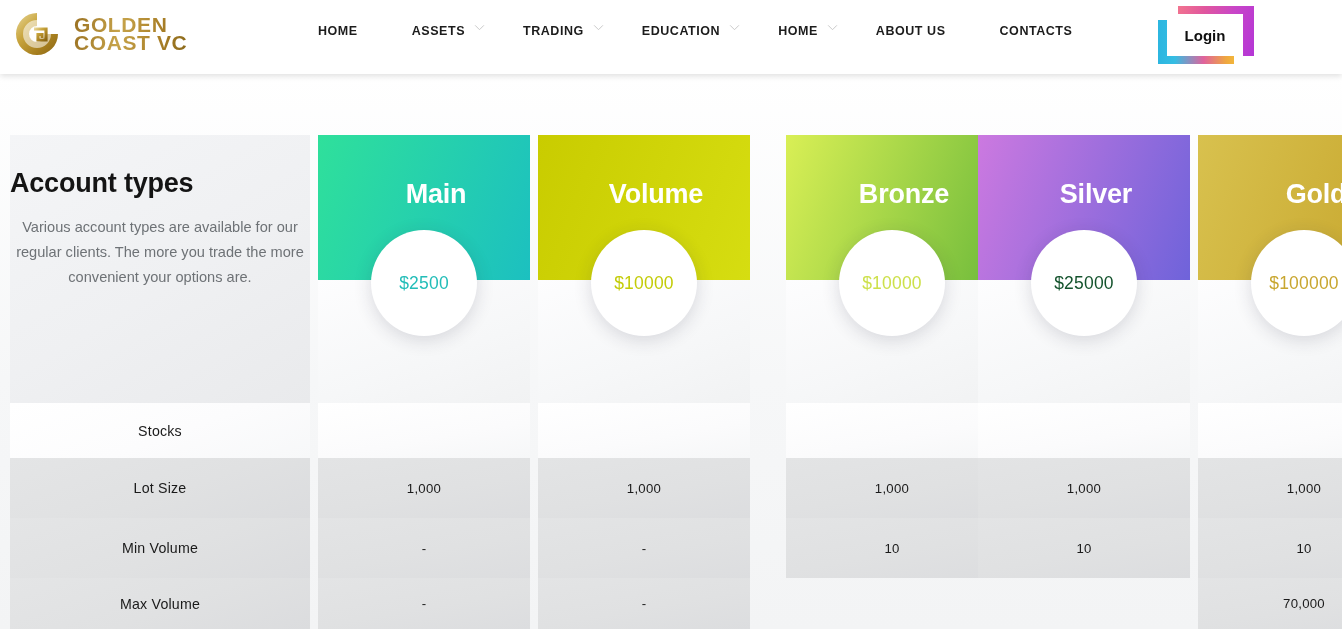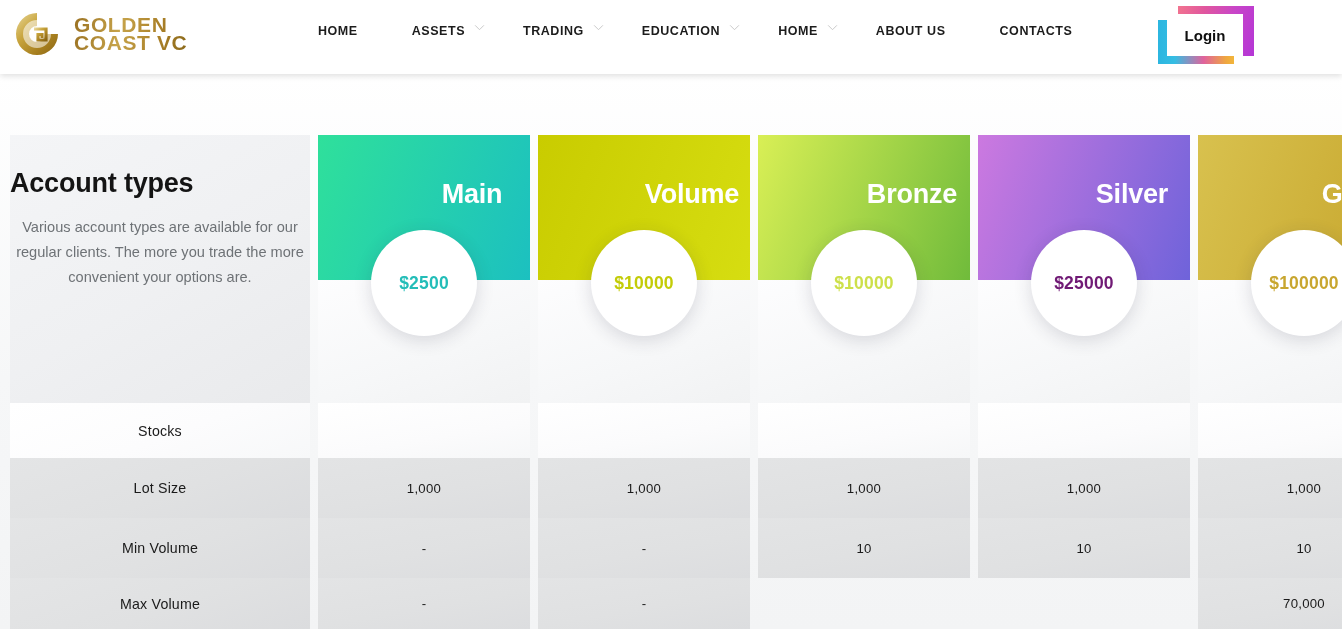--- a/index.html
+++ b/index.html
@@ -82,35 +82,35 @@
   }
 
   .card { position: absolute; top: 0; width: 212px; height: 494px; }
   .card-head {
     position: relative; width: 212px; height: 145px; overflow: visible;
   }
   .card-head-bg { position: absolute; inset: 0; }
   .card-title {
     position: absolute; top: 44px; left: 0; width: 236px; text-align: center;
     font-size: 27px; font-weight: 700; color: #ffffff; letter-spacing: -0.2px;
-    z-index: 3; white-space: nowrap; margin-left: 36px;
+    z-index: 3; white-space: nowrap;
   }
   .card-body {
     position: absolute; top: 145px; left: 0; width: 212px; height: 123px;
     background: linear-gradient(160deg,#fdfdfe 0%, #f6f7f8 60%, #f1f2f3 100%);
   }
   .price-circle {
     position: absolute; top: 95px; left: 50%; transform: translateX(-50%);
     width: 106px; height: 106px; border-radius: 50%;
     background: #ffffff;
     box-shadow: 0 4px 18px rgba(40,40,60,0.16);
     display: flex; align-items: center; justify-content: center;
     z-index: 5;
   }
-  .price-text { font-size: 17.5px; font-weight: 700; letter-spacing: 0.2px; white-space: nowrap; }
+  .price-text { font-size: 17.5px; font-weight: 400; letter-spacing: 0.2px; white-space: nowrap; }
 
   
   .row-cell {
     position: absolute; left: 0; width: 212px;
     display: flex; align-items: center; justify-content: center;
     font-size: 13.2px; color: #1a1a1a; letter-spacing: 0.25px;
   }
   .row-label {
     position: absolute; left: 0; width: 300px;
     display: flex; align-items: center; justify-content: center;
@@ -231,42 +231,42 @@
         <div class="card-body"></div>
         <div class="price-circle">
           <span class="price-text" id="pr1" style="color: rgb(195, 204, 8);">$10000</span>
         </div>
         <div class="row-cell r-stocks band-white"></div>
         <div class="row-cell r-lot band-gray">1,000</div>
         <div class="row-cell r-min band-gray">-</div>
         <div class="row-cell r-max band-gray">-</div>
       </div>
 
-      <div class="col card" style="left:758px">
+      <div class="col card" style="left:786px">
         <div class="card-head">
           <div class="card-head-bg" id="bg2" style="background: linear-gradient(110deg, rgb(217, 239, 85) 0%, rgb(112, 187, 59) 100%);"></div>
           <div class="card-title">Bronze</div>
         </div>
         <div class="card-body"></div>
         <div class="price-circle">
           <span class="price-text" id="pr2" style="color: rgb(205, 224, 74);">$10000</span>
         </div>
         <div class="row-cell r-stocks band-white"></div>
         <div class="row-cell r-lot band-gray">1,000</div>
         <div class="row-cell r-min band-gray">10</div>
       </div>
 
       <div class="col card" style="left:978px">
         <div class="card-head">
           <div class="card-head-bg" id="bg3" style="background: linear-gradient(110deg, rgb(204, 121, 224) 0%, rgb(111, 99, 218) 100%);"></div>
           <div class="card-title">Silver</div>
         </div>
         <div class="card-body"></div>
         <div class="price-circle">
-          <span class="price-text" id="pr3" style="color: #701a75;">$25000</span>
+          <span class="price-text" id="pr3" style="color: #14532d;">$25000</span>
         </div>
         <div class="row-cell r-stocks band-white"></div>
         <div class="row-cell r-lot band-gray">1,000</div>
         <div class="row-cell r-min band-gray">10</div>
       </div>
 
       <div class="col card" style="left:1198px">
         <div class="card-head">
           <div class="card-head-bg" id="bg4" style="background: linear-gradient(110deg, rgb(216, 193, 78) 0%, rgb(198, 165, 44) 100%);"></div>
           <div class="card-title">Gold</div>

